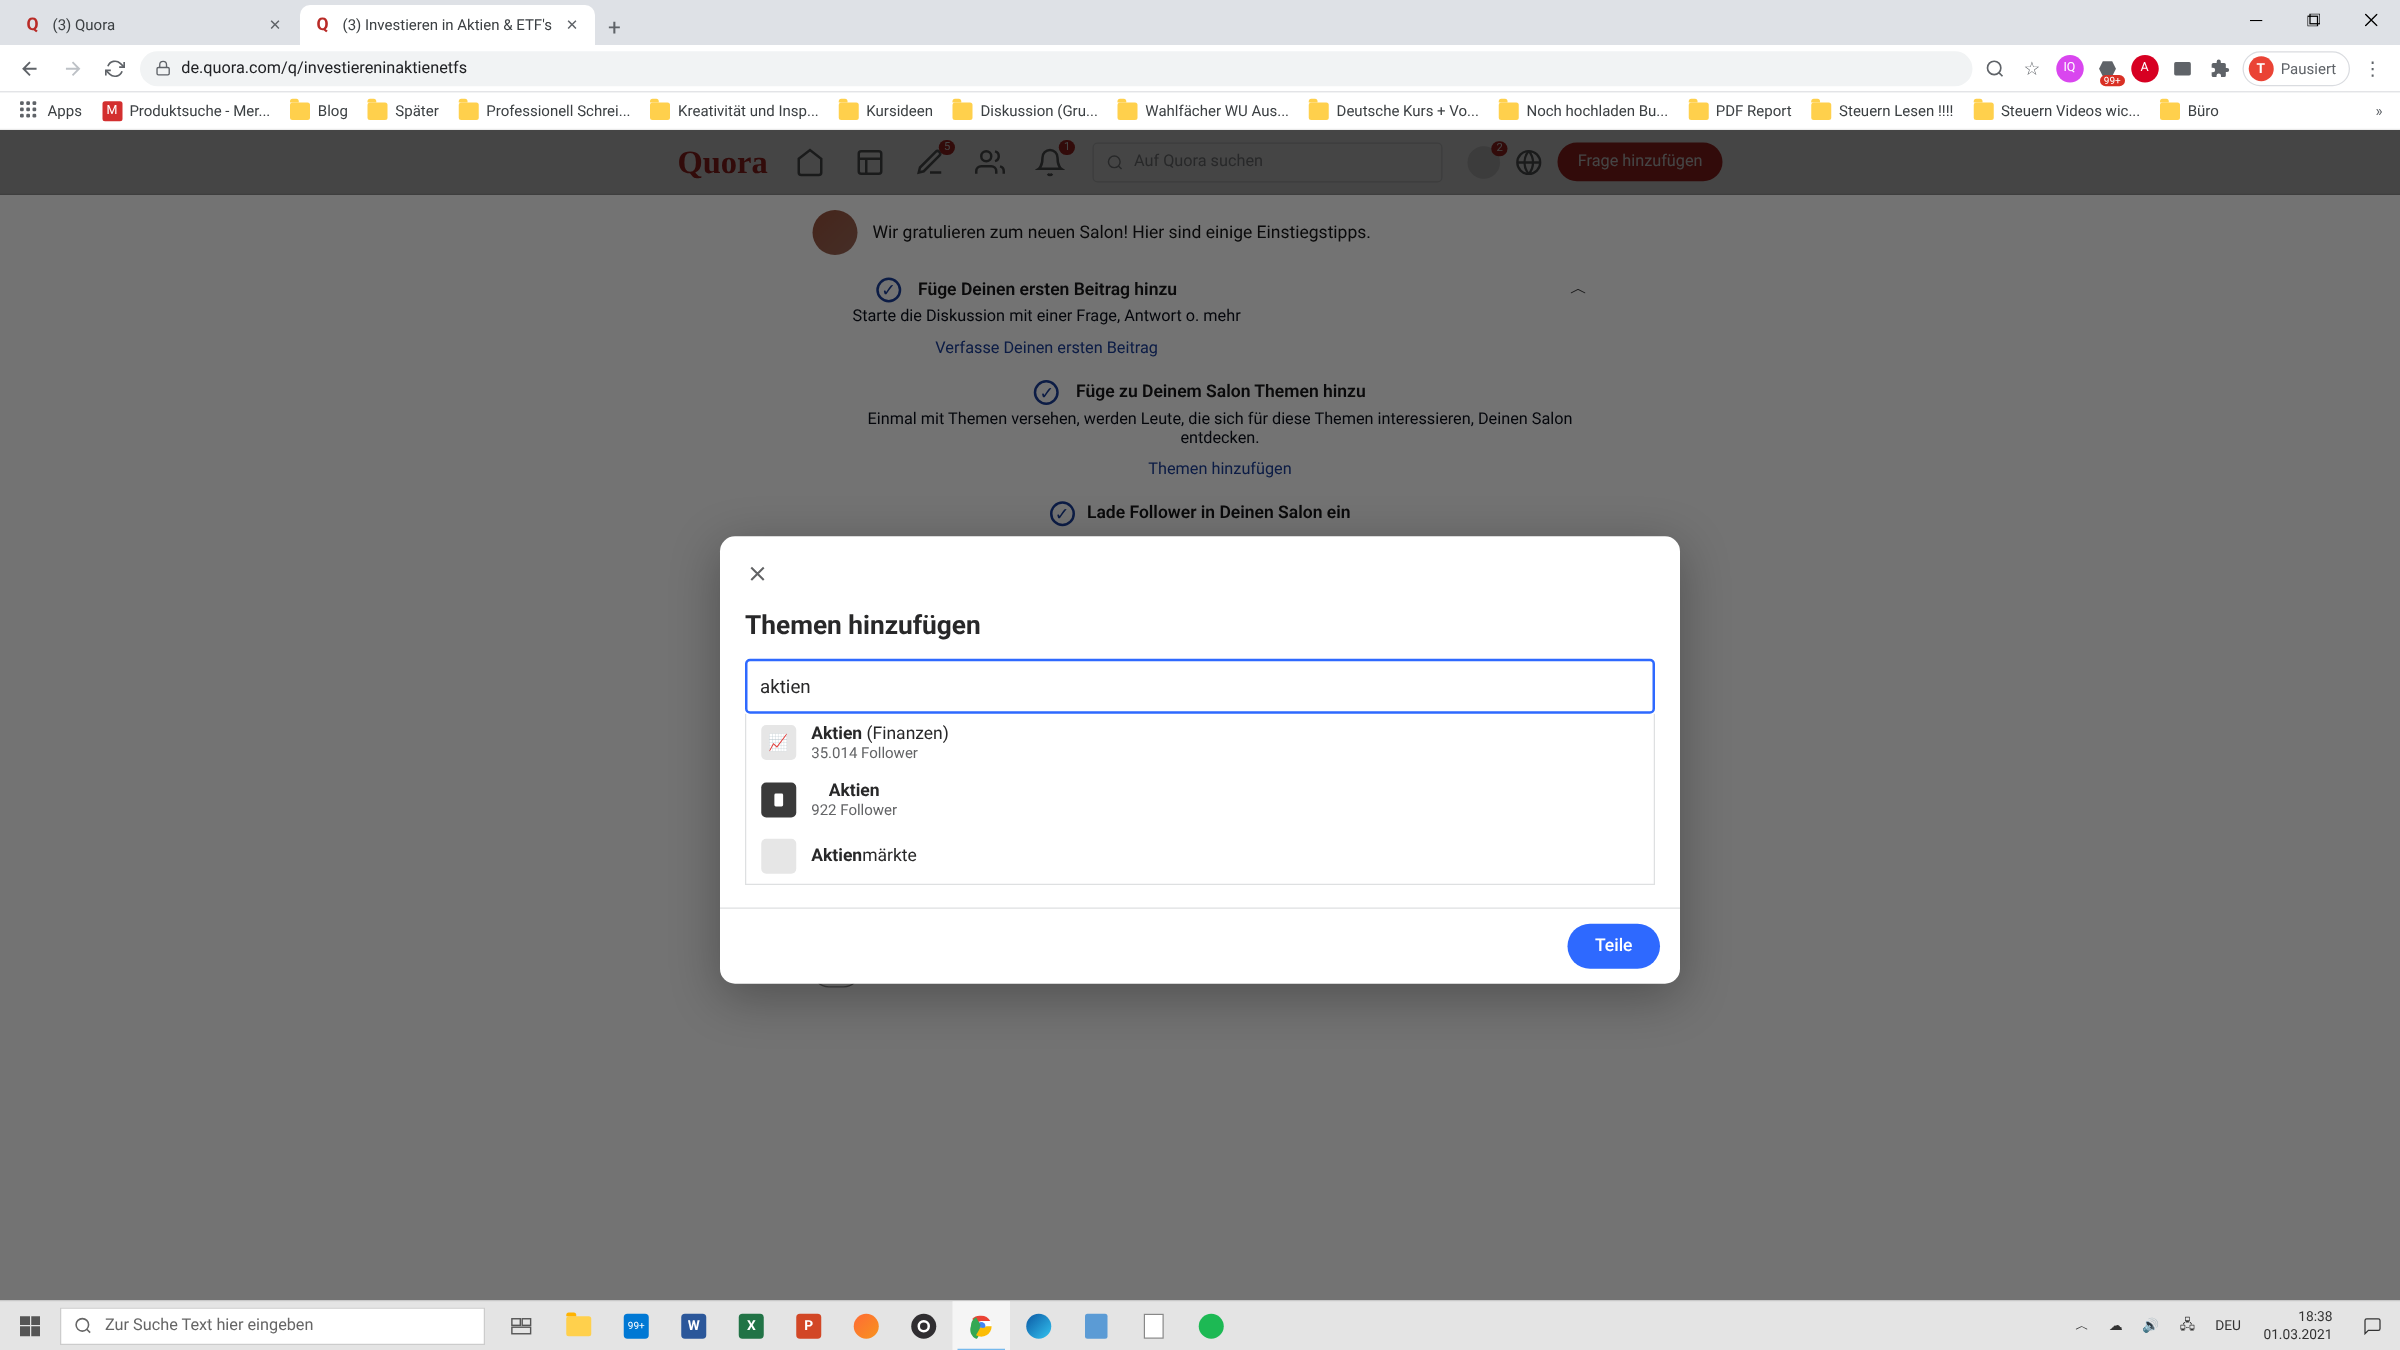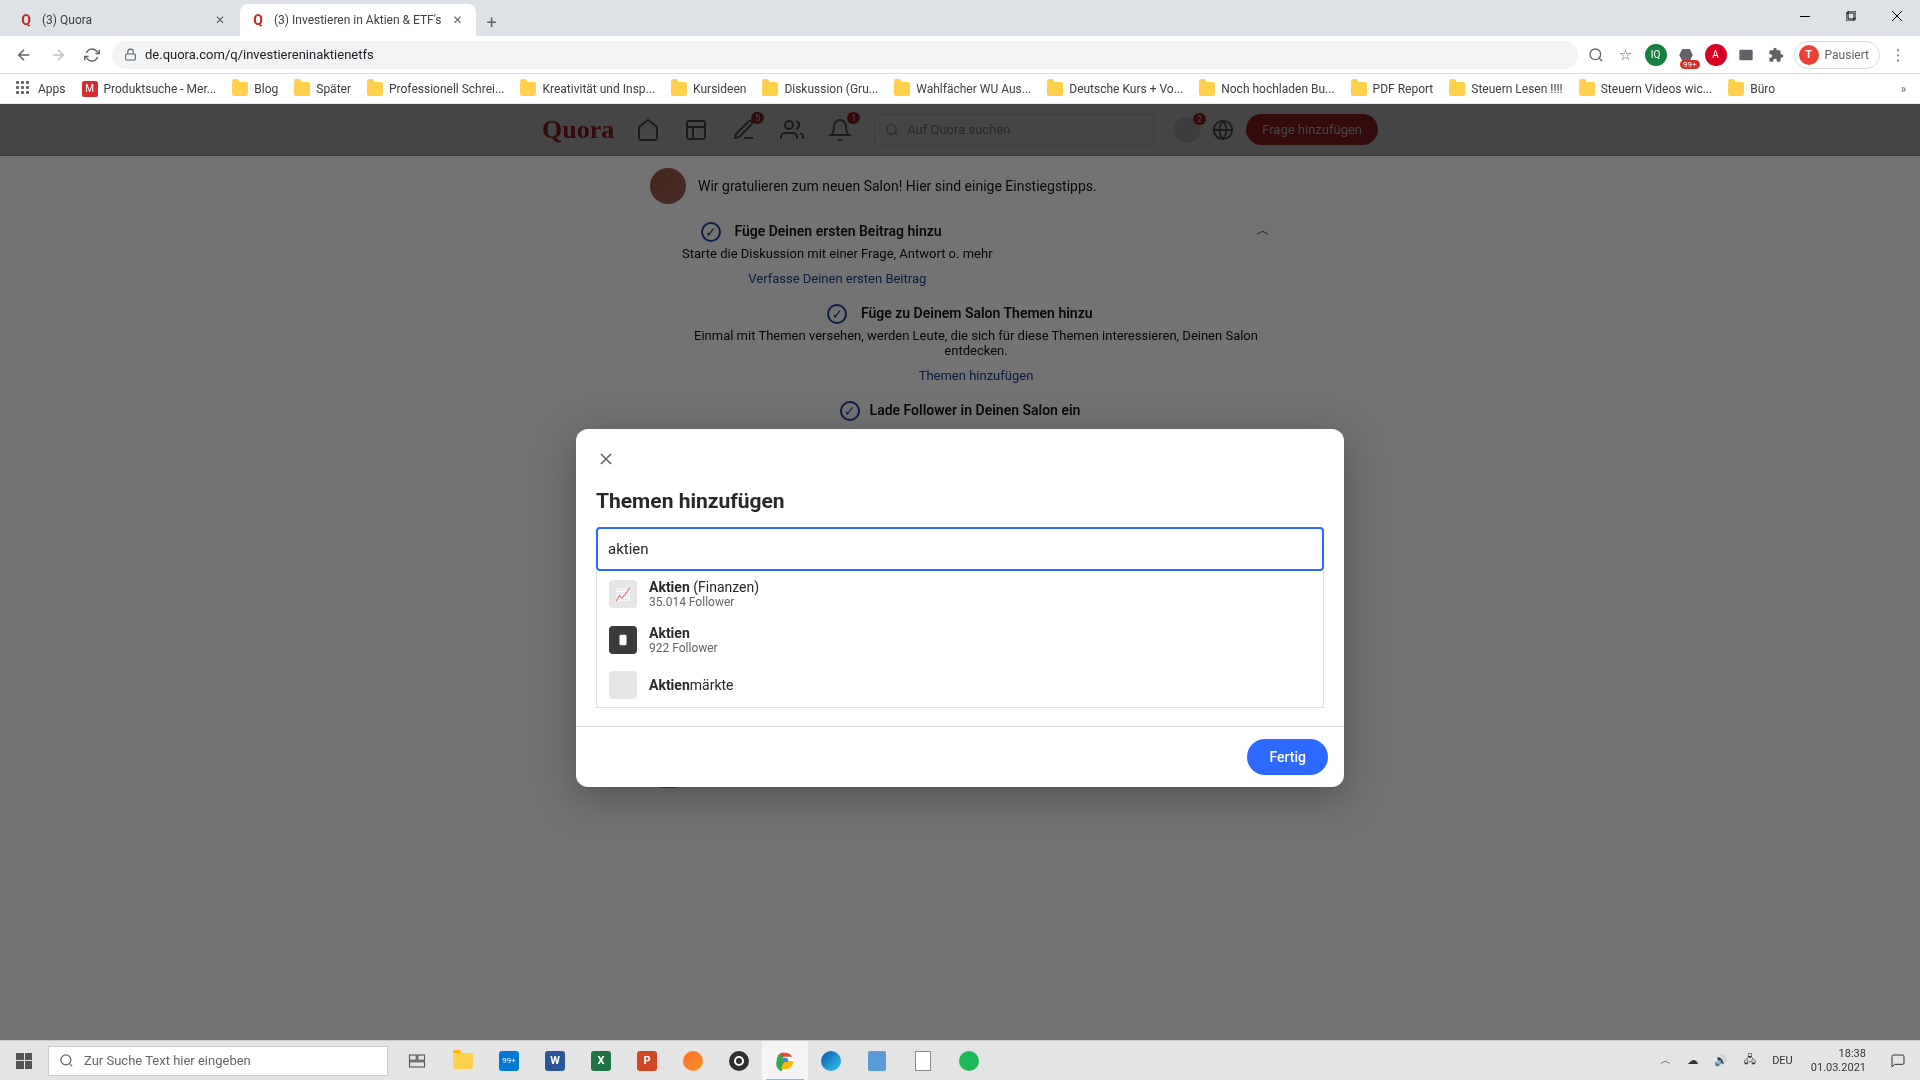--- a/index.html
+++ b/index.html
@@ -69,21 +69,21 @@
 .modal-title { font-size: 21px; font-weight: bold; color: #282829; margin-bottom: 14px; }
 .modal-input-wrap { position: relative; border: 2px solid #2e69ff; border-radius: 4px; height: 44px; display: flex; align-items: center; padding: 0 10px; }
 .modal-input { border: none; outline: none; font-size: 15px; width: 100%; color: #282829; }
 @keyframes blink { 50% { opacity: 0; } }
 .suggestions { border: 1px solid #dee0e1; border-top: none; max-height: 214px; overflow-y: scroll; position: relative; }
 .sugg-item { display: flex; align-items: center; gap: 12px; padding: 8px 12px; cursor: pointer; }
 .sugg-thumb { width: 28px; height: 28px; background: #e6e6e6; border-radius: 4px; flex-shrink: 0; display: flex; align-items: center; justify-content: center; font-size: 13px; color: #888; }
 .sugg-thumb.dark { background: #3a3a3a; }
 .sugg-thumb.img { background: #8a6d3b; }
 .sugg-text { display: flex; flex-direction: column; }
-.sugg-name { font-size: 14px; color: #282829; }
+.sugg-name { font-size: 14px; color: #282829; text-align: center; }
 .sugg-name b { font-weight: bold; }
 .sugg-sub { font-size: 12px; color: #636466; }
 .modal-footer { border-top: 1px solid #dee0e1; padding: 12px 16px; display: flex; justify-content: flex-end; }
 .modal-btn { background: #2e69ff; color: #fff; border: none; border-radius: 20px; padding: 10px 22px; font-size: 14px; font-weight: 500; cursor: pointer; }
 
 
 .taskbar { position: absolute; bottom: 0; left: 0; right: 0; height: 40px; background: #e4e4e4; display: flex; align-items: center; border-top: 1px solid #c8c8c8; }
 .start-btn { width: 48px; height: 40px; display: flex; align-items: center; justify-content: center; cursor: pointer; }
 .win-logo { width: 16px; height: 16px; display: grid; grid-template-columns: 1fr 1fr; grid-template-rows: 1fr 1fr; gap: 1px; }
 .win-logo span { background: #555; }
@@ -163,21 +163,21 @@
     </div>
     <div class="addr-right">
       <div class="addr-icon">
         <svg width="16" height="16" viewBox="0 0 24 24" fill="none" stroke="currentColor" stroke-width="2">
             <circle cx="11" cy="11" r="8"></circle>
             <path d="M21 21l-4.35-4.35"></path>
           </svg>
       </div>
       <div class="addr-icon">☆</div>
       <div class="addr-icon">
-          <div class="ext-badge" style="background:#15803d;">IQ</div>
+          <div class="ext-badge" style="background:#d946ef;">IQ</div>
         </div>
       <div class="addr-icon" style="position:relative;">
         <svg width="18" height="18" viewBox="0 0 24 24" fill="#5f6368">
             <path d="M7 4h10l4 8-4 8H7l-4-8z"></path>
           </svg>
         <span style="position:absolute;bottom:-2px;right:-2px;background:#d93025;color:#fff;font-size:8px;border-radius:6px;padding:0 3px;">99+</span>
       </div>
       <div class="addr-icon">
           <div class="ext-badge" style="background:#d70022;">A</div>
         </div>
@@ -435,21 +435,21 @@
         </div>
         <div class="sugg-item">
           <div class="sugg-thumb"></div>
           <div class="sugg-text">
             <div class="sugg-name"><b>Aktien</b><span>märkte</span></div>
           </div>
         </div>
       </div>
     </div>
     <div class="modal-footer">
-      <button class="modal-btn">Fertig</button>
+      <button class="modal-btn">Teile</button>
     </div>
   </div>
 </div>
 
 <div class="taskbar">
   <div class="start-btn">
     <div class="win-logo">
         <span></span>
         <span></span>
         <span></span>

